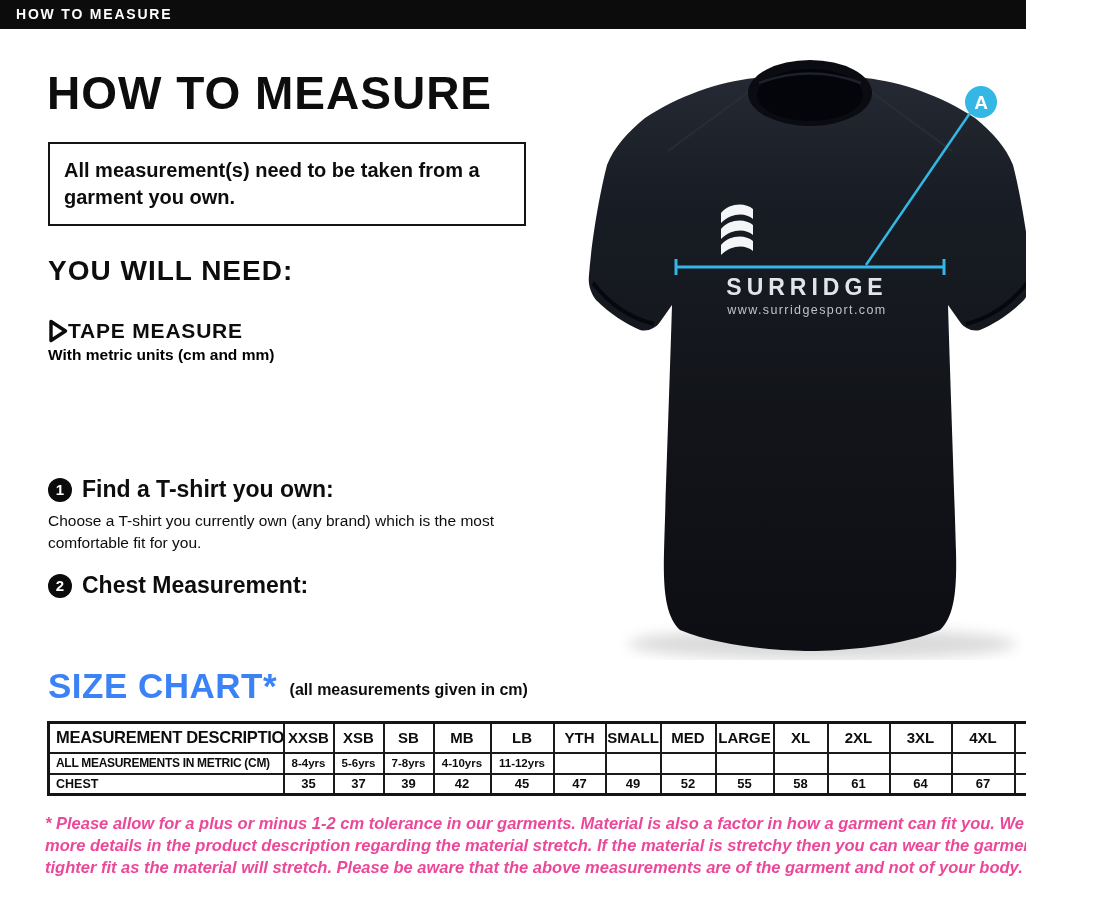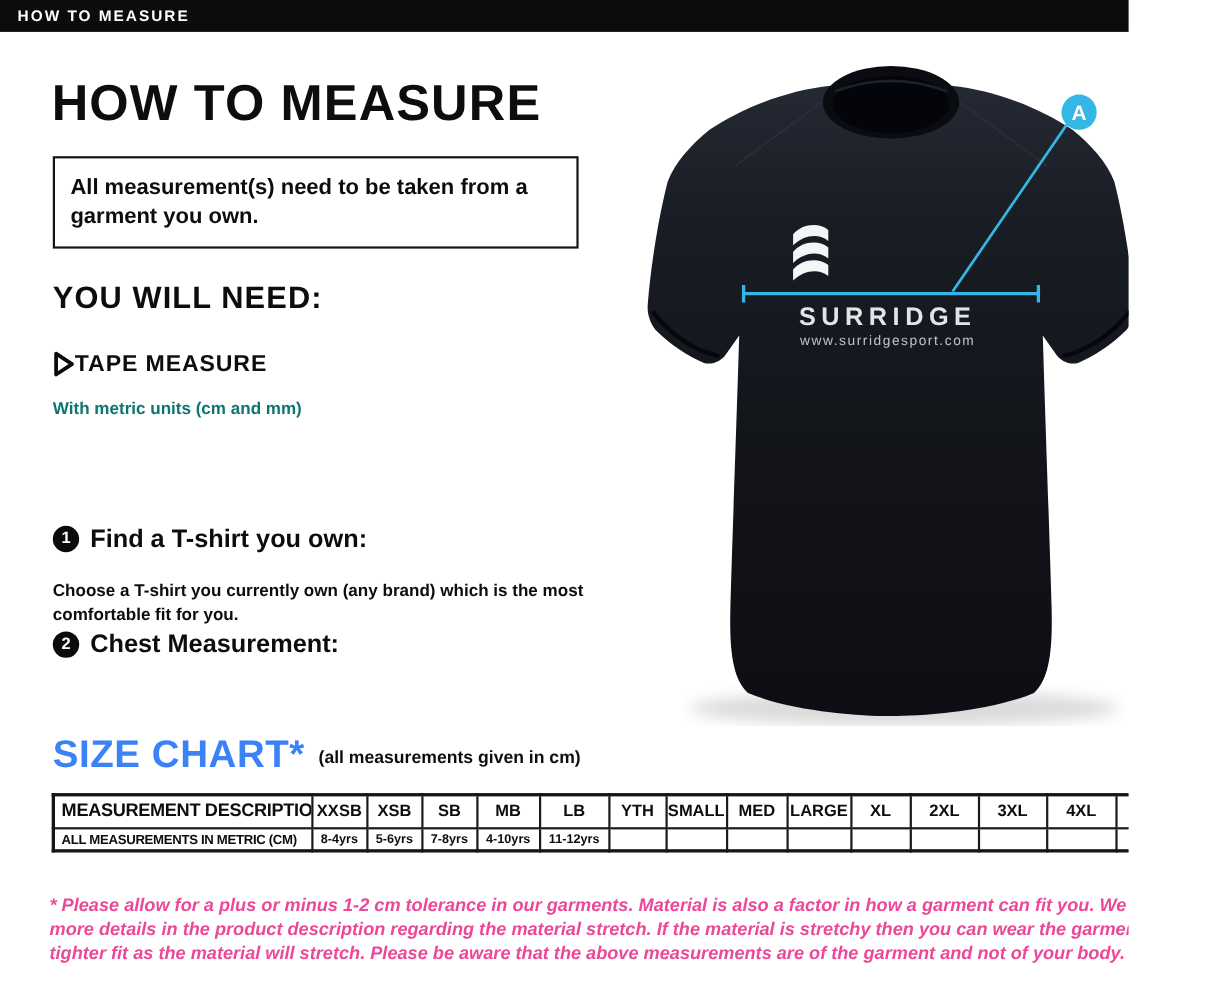--- a/index.html
+++ b/index.html
@@ -15,30 +15,30 @@
   
   .page-title { position:absolute; left:47px; top:66px; font-size:46px; font-weight:bold; letter-spacing:1px; color:#0d0d0d; }
   .notice-box { position:absolute; left:48px; top:142px; width:478px; border:2px solid #141414; padding:13px 14px; }
   .notice-text { font-size:20px; font-weight:bold; line-height:27px; color:#0d0d0d; }
 
   .ywn-heading { position:absolute; left:48px; top:255px; font-size:28px; font-weight:bold; letter-spacing:1px; color:#0d0d0d; }
 
   .need-item { position:absolute; left:48px; }
   .need-item .row { display:flex; align-items:center; gap:0; }
   .need-title { font-size:21px; font-weight:bold; letter-spacing:0.8px; color:#0d0d0d; }
-  .need-desc { font-size:15.5px; font-weight:bold; margin-top:20px; color:#0f766e; }
+  .need-desc { font-size:15.5px; font-weight:bold; margin-top:3px; color:#000000; }
   #need-0 { top:319px; }
   #need-1 { top:390px; }
 
   .step-item { position:absolute; left:48px; width:530px; }
   .step-head { display:flex; align-items:center; gap:10px; }
   .step-badge { width:24px; height:24px; border-radius:50%; background:#0b0b0b; color:#ffffff;
                 font-size:15px; font-weight:bold; display:flex; align-items:center; justify-content:center; flex:0 0 24px; }
   .step-title { font-size:23px; font-weight:bold; color:#0d0d0d; }
-  .step-desc { font-size:15.5px; font-weight:bold; line-height:22px; margin-top:24px; color:#0d0d0d; }
+  .step-desc { font-size:15.5px; font-weight:normal; line-height:22px; margin-top:7px; color:#0d0d0d; }
   #step-0 { top:476px; }
   #step-1 { top:572px; }
 
   
   .sc-heading-row { position:absolute; left:48px; top:666px; }
   .sc-heading { font-size:35px; font-weight:bold; letter-spacing:0.5px; color:#3b82f6; display:inline; }
   .sc-note { font-size:16px; font-weight:bold; color:#0d0d0d; display:inline; margin-left:8px; position:relative; top:-3px; }
 
   table.size-table { position:absolute; left:47px; top:721px; width:1030px; border-collapse:collapse; table-layout:fixed;
                      border:3px solid #151515; }
@@ -232,18 +232,35 @@
         <td></td>
         <td></td>
         <td></td>
         <td></td>
         <td></td>
         <td></td>
         <td></td>
         <td></td>
         <td></td>
       </tr>
+      <tr class="values-row">
+        <td class="first">CHEST</td>
+        <td>35</td>
+        <td>37</td>
+        <td>39</td>
+        <td>42</td>
+        <td>45</td>
+        <td>47</td>
+        <td>49</td>
+        <td>52</td>
+        <td>55</td>
+        <td>58</td>
+        <td>61</td>
+        <td>64</td>
+        <td>67</td>
+        <td>70</td>
+      </tr>
     </tbody>
   </table>
 
   <div class="footnote">* Please allow for a plus or minus 1-2 cm tolerance in our garments. Material is also a factor in how a garment can fit you. We will have more details in the product description regarding the material stretch.  If the material is stretchy then you can wear the garment as a tighter fit as the material will stretch.  Please be aware that the above measurements are of the garment and not of your body.</div>
 
 </div>
 
 </body></html>

